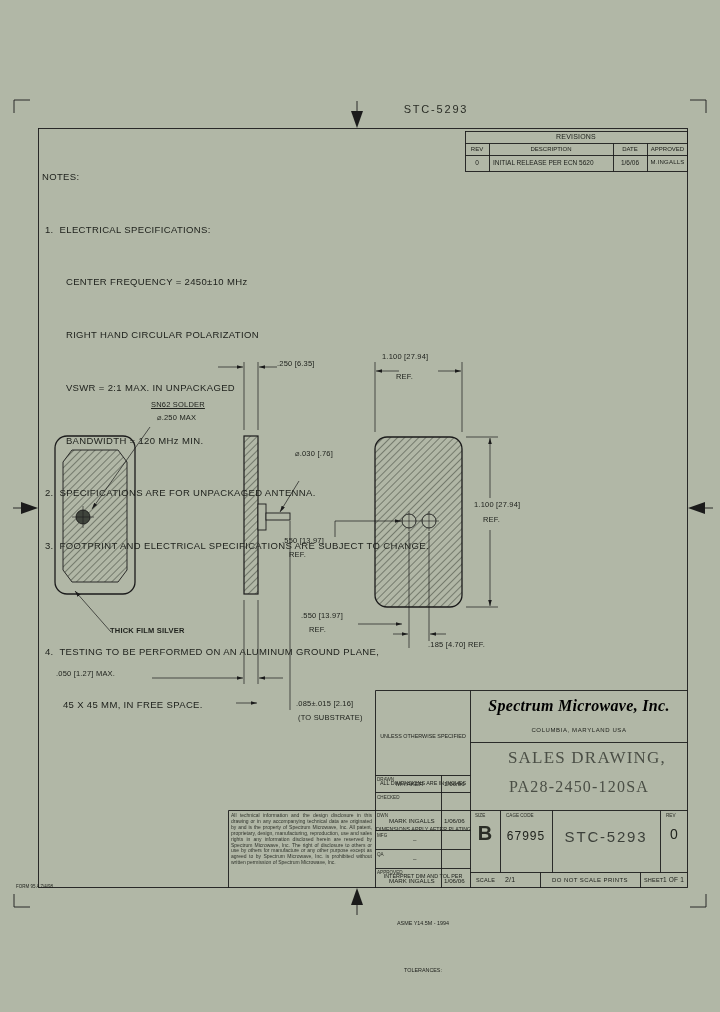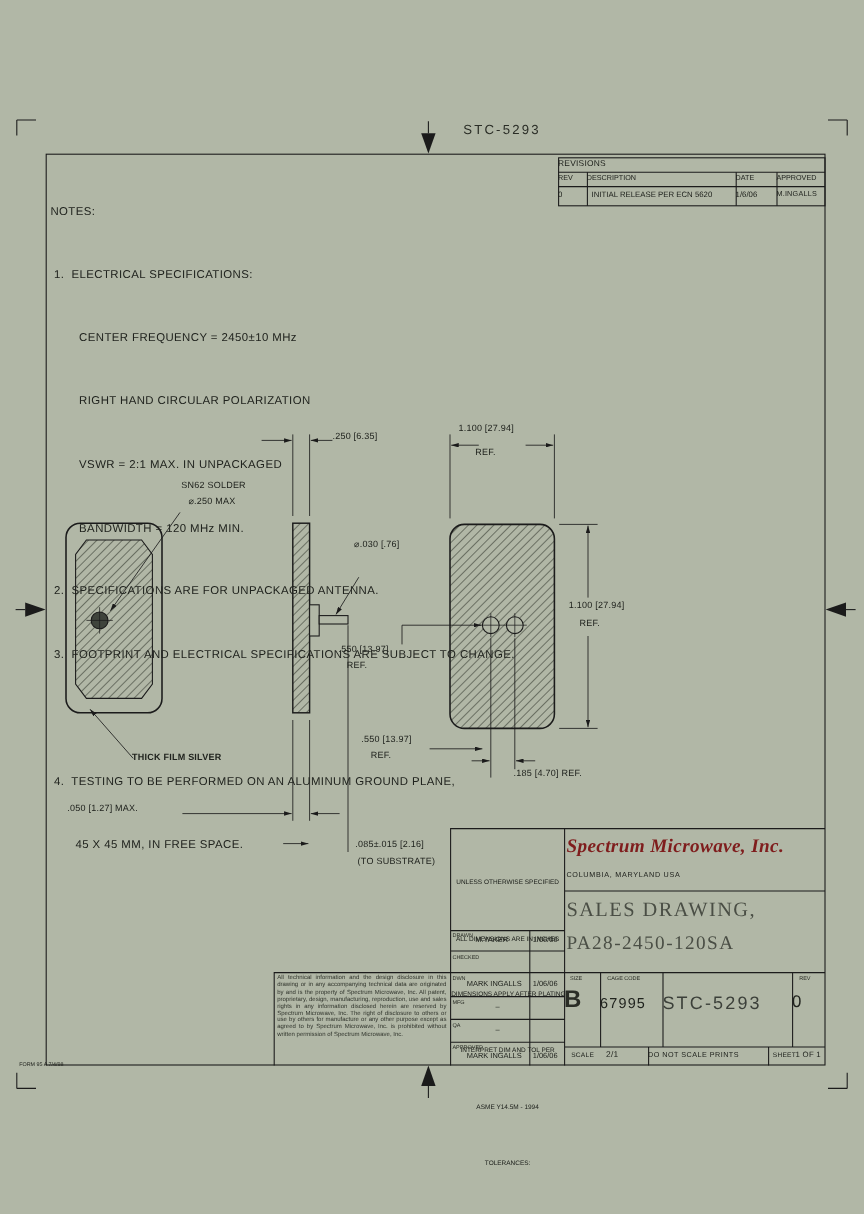--- a/index.html
+++ b/index.html
@@ -1,27 +1,27 @@
 <!DOCTYPE html>
 <html><head>
 <meta charset="utf-8">
 <style>
   html,body{margin:0;padding:0;background:#9aa08f;}
   .canvas{position:relative;width:720px;height:1012px;background:#b1b7a6;overflow:hidden;}
   svg.lines{position:absolute;left:0;top:0;}
   .t{position:absolute;font-family:"Liberation Sans",sans-serif;color:#20231e;white-space:pre;letter-spacing:.2px;line-height:1.15;}
-  .c{text-align:left;}
+  .c{text-align:center;}
   .dim{font-size:7.5px;}
   .note-line{height:16px;font-size:9.5px;line-height:16px;letter-spacing:.35px;}
   .rev-hdr{font-size:6px;letter-spacing:0;}
   .rev-cell{font-size:6.5px;letter-spacing:0;}
   .lbl{font-size:4.6px;letter-spacing:0;color:#2b2e27;}
   .sig{font-size:6.2px;letter-spacing:0;}
   .tol-line{height:10px;font-size:5.4px;line-height:10px;letter-spacing:0;text-align:center;width:94px;}
-  .company{font-family:"Liberation Serif",serif;font-style:italic;font-weight:bold;font-size:16px;color:#7f1d1d;letter-spacing:.3px;}
+  .company{font-family:"Liberation Serif",serif;font-style:italic;font-weight:bold;font-size:16px;color:#000000;letter-spacing:.3px;}
   .bigtitle{font-family:"Liberation Serif",serif;font-size:17px;color:#4a4e45;letter-spacing:1.2px;}
   .legal{font-size:5px;line-height:5.9px;letter-spacing:0;text-align:justify;color:#30342c;white-space:normal;}
   .stamp{font-size:11px;letter-spacing:1.8px;color:#2a2d26;}
 </style>
 </head>
 <body>
 
 <div class="canvas">
 
   <svg class="lines" width="720" height="1012" viewBox="0 0 720 1012" stroke="#1b1b1b" stroke-width="0.9" fill="none">
@@ -148,21 +148,21 @@
   <div class="t c" style="left:465px;top:133px;width:222px;font-size:7px;">REVISIONS</div>
   <div class="t c rev-hdr" style="left:465px;top:146px;width:24px;">REV</div>
   <div class="t c rev-hdr" style="left:489px;top:146px;width:124px;">DESCRIPTION</div>
   <div class="t c rev-hdr" style="left:613px;top:146px;width:34px;">DATE</div>
   <div class="t c rev-hdr" style="left:647px;top:146px;width:41px;">APPROVED</div>
   <div class="t c rev-cell" style="left:465px;top:159px;width:24px;">0</div>
   <div class="t rev-cell" style="left:493px;top:159px;">INITIAL RELEASE PER ECN 5620</div>
   <div class="t c rev-cell" style="left:613px;top:159px;width:34px;">1/6/06</div>
   <div class="t c" style="left:647px;top:159px;width:41px;font-size:6px;">M.INGALLS</div>
 
-  <div class="t dim" style="left:151px;top:401px;">SN62 SOLDER</div>
+  <div class="t dim" style="left:151px;top:401px;text-decoration:underline;">SN62 SOLDER</div>
   <div class="t dim" style="left:157px;top:414px;">⌀.250 MAX</div>
   <div class="t dim" style="left:110px;top:627px;font-weight:bold;">THICK FILM SILVER</div>
   <div class="t dim" style="left:277px;top:360px;">.250 [6.35]</div>
   <div class="t dim" style="left:382px;top:353px;">1.100 [27.94]</div>
   <div class="t dim" style="left:396px;top:373px;">REF.</div>
   <div class="t dim" style="left:295px;top:450px;">⌀.030 [.76]</div>
   <div class="t dim" style="left:474px;top:501px;background:#b1b7a6;">1.100 [27.94]</div>
   <div class="t dim" style="left:483px;top:516px;">REF.</div>
   <div class="t dim" style="left:282px;top:537px;">.550 [13.97]</div>
   <div class="t dim" style="left:289px;top:551px;">REF.</div>

